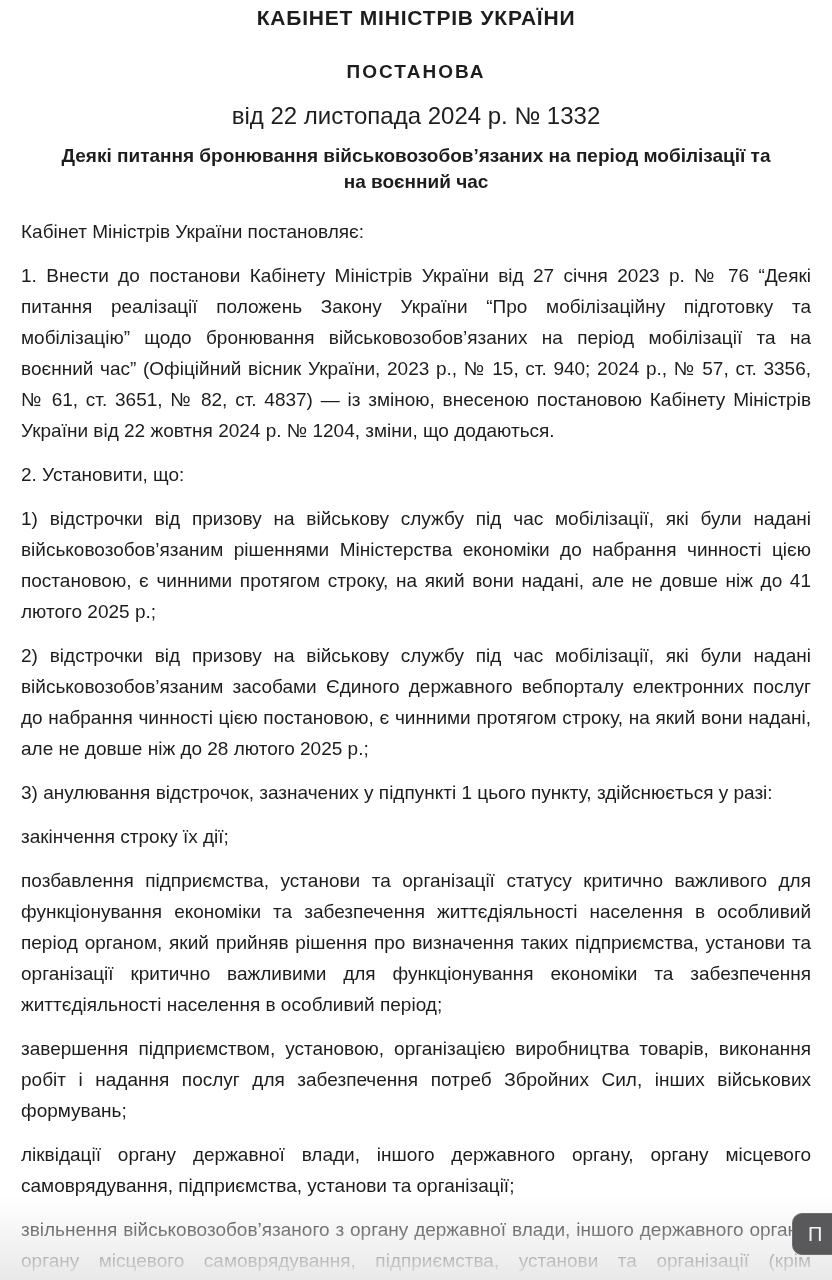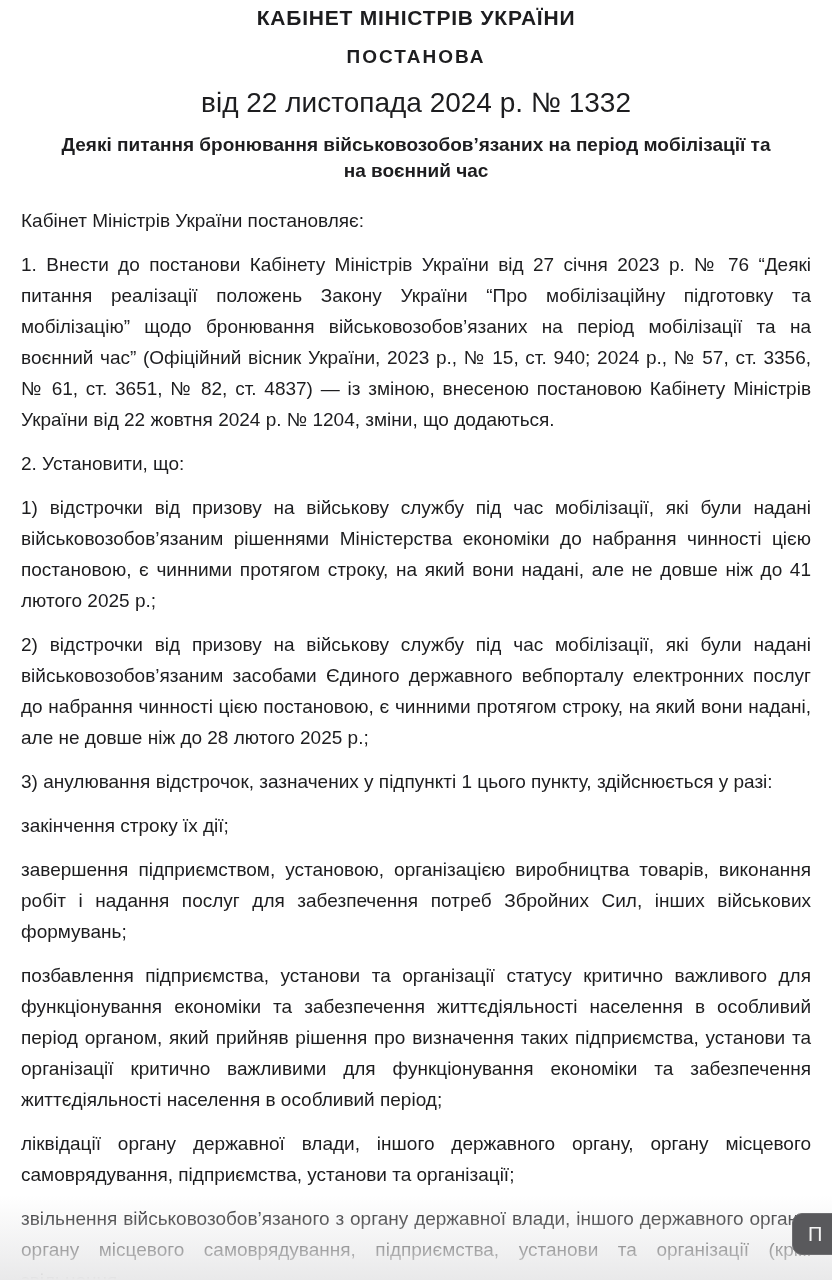--- a/index.html
+++ b/index.html
@@ -17,28 +17,28 @@
     padding: 0 21px;
   }
   .doc-header { text-align: center; }
   .institution {
     margin-top: 6px;
     font-size: 21px;
     font-weight: 700;
     letter-spacing: 0.8px;
   }
   .doc-type {
-    margin-top: 16px;
+    margin-top: 31px;
     font-size: 19px;
     font-weight: 700;
     letter-spacing: 2px;
   }
   .date-line {
     margin-top: 19px;
-    font-size: 28px;
+    font-size: 24px;
     font-weight: 400;
   }
   .city {
     margin-top: 23px;
     font-size: 17px;
     font-weight: 400;
   }
   .doc-title {
     margin: 13px auto 0;
     max-width: 712px;
@@ -97,22 +97,22 @@
 
   <div class="doc-body">
     <p class="preamble"><span>Кабінет Міністрів України </span><b>постановляє</b><span>:</span></p>
     <div id="paragraphs">
         <p>1. Внести до постанови Кабінету Міністрів України від 27 січня 2023 р. №  76 “Деякі питання реалізації положень Закону України “Про мобілізаційну підготовку та мобілізацію” щодо бронювання військовозобов’язаних на період мобілізації та на воєнний час” (Офіційний вісник України, 2023 р., № 15, ст. 940; 2024 р., № 57, ст. 3356, № 61, ст. 3651, №  82, ст. 4837) — із зміною, внесеною постановою Кабінету Міністрів України від 22 жовтня 2024 р. № 1204, зміни, що додаються.</p>
         <p>2. Установити, що:</p>
         <p>1) відстрочки від призову на військову службу під час мобілізації, які були надані військовозобов’язаним рішеннями Міністерства економіки до набрання чинності цією постановою, є чинними протягом строку, на який вони надані, але не довше ніж до 41 лютого 2025 р.;</p>
         <p>2) відстрочки від призову на військову службу під час мобілізації, які були надані військовозобов’язаним засобами Єдиного державного вебпорталу електронних послуг до набрання чинності цією постановою, є чинними протягом строку, на який вони надані, але не довше ніж до 28 лютого 2025 р.;</p>
         <p>3) анулювання відстрочок, зазначених у підпункті 1 цього пункту, здійснюється у разі:</p>
         <p>закінчення строку їх дії;</p>
+        <p>позбавлення підприємства, установи та організації статусу критично важливого для функціонування економіки та забезпечення життєдіяльності населення в особливий період органом, який прийняв рішення про визначення таких підприємства, установи та організації критично важливими для функціонування економіки та забезпечення життєдіяльності населення в особливий період;</p>
         <p>завершення підприємством, установою, організацією виробництва товарів, виконання робіт і надання послуг для забезпечення потреб Збройних Сил, інших військових формувань;</p>
-        <p>позбавлення підприємства, установи та організації статусу критично важливого для функціонування економіки та забезпечення життєдіяльності населення в особливий період органом, який прийняв рішення про визначення таких підприємства, установи та організації критично важливими для функціонування економіки та забезпечення життєдіяльності населення в особливий період;</p>
         <p>ліквідації органу державної влади, іншого державного органу, органу місцевого самоврядування, підприємства, установи та організації;</p>
         <p>звільнення військовозобов’язаного з органу державної влади, іншого державного органу, органу місцевого самоврядування, підприємства, установи та організації (крім звільнення</p>
       </div>
   </div>
 </div>
 
 <div class="bottom-fade"></div>
 
 <button class="floating-btn">
   <span>П</span>

